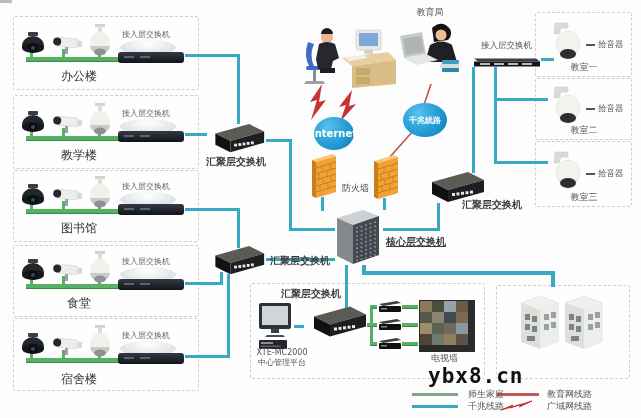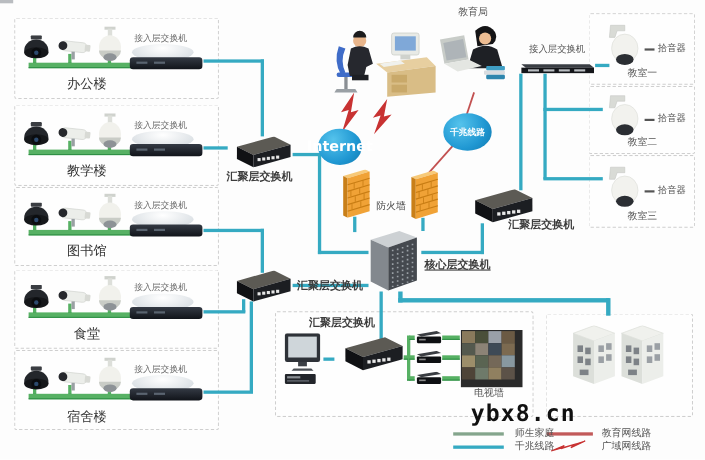--- a/index.html
+++ b/index.html
@@ -330,20 +330,24 @@
     <div class="icon" style="left:126px;top:54px;">
       <svg width="26" height="12" viewBox="0 0 26 12">
           <polygon points="2,3 20,0 24,2 6,5" fill="#3a3d42"></polygon>
           <rect x="2" y="5" width="22" height="6" rx="1" fill="#0e1013"></rect>
           <rect x="4" y="7" width="6" height="1.5" fill="#888"></rect>
         </svg>
     </div>
     <div class="icon" style="left:168px;top:16px;width:54px;height:50px;line-height:0;font-size:0;background:#2a2a2a;padding:1px;">
       <span class="tvcell" style="background:#8a7a5c"></span><span class="tvcell" style="background:#4a4f3a"></span><span class="tvcell" style="background:#9aa0a8"></span><span class="tvcell" style="background:#6b5a44"></span><span class="tvcell" style="background:#54594e"></span><span class="tvcell" style="background:#8c8376"></span><span class="tvcell" style="background:#3e4a56"></span><span class="tvcell" style="background:#7c6a50"></span><span class="tvcell" style="background:#9c8e6a"></span><span class="tvcell" style="background:#5a6452"></span><span class="tvcell" style="background:#746858"></span><span class="tvcell" style="background:#8898a0"></span><span class="tvcell" style="background:#4e4438"></span><span class="tvcell" style="background:#6e7a6a"></span><span class="tvcell" style="background:#908060"></span><span class="tvcell" style="background:#5c5248"></span>
     </div>
+    <div class="lbl s8 ctr" style="left:-6px;top:64px;width:74px;color:#555;">
+      <span>XTE-MC2000</span><br>
+      <span>中心管理平台</span>
+    </div>
     <div class="lbl s9" style="left:180px;top:69px;color:#555;">电视墙</div>
   </div>
 
   <div class="box" style="left:496px;top:285px;width:132px;height:92px;">
     <div class="icon" style="left:22px;top:10px;">
       <svg width="42" height="54" viewBox="0 0 42 54">
           <polygon points="21,0 40,7 21,14 2,7" fill="#f0f1ed" stroke="#d5d8d2" stroke-width=".5"></polygon>
           <polygon points="2,7 21,14 21,53 2,46" fill="#dcdfda"></polygon>
           <polygon points="21,14 40,7 40,46 21,53" fill="#eceeea"></polygon>
           <g fill="#7d8287">
@@ -504,21 +508,21 @@
     <svg width="28" height="44" viewBox="0 0 28 44">
         <polygon points="2,6 22,0 26,2 6,8" fill="#f7c978"></polygon>
         <polygon points="2,6 6,8 6,44 2,42" fill="#c97f18"></polygon>
         <polygon points="6,8 26,2 26,38 6,44" fill="#f0a236"></polygon>
         <path d="M6 14 L26 8 M6 20 L26 14 M6 26 L26 20 M6 32 L26 26 M6 38 L26 32" stroke="#c87d14" stroke-width="1" fill="none"></path>
         <path d="M12 12.5 v5 M20 10 v5 M9 19.5 v5 M17 17 v5 M13 24.5 v5 M21 22 v5 M10 31.5 v5 M18 29 v5" stroke="#c87d14" stroke-width=".8"></path>
       </svg>
   </div>
   <div class="lbl s9" style="left:342px;top:183px;">防火墙</div>
 
-  <div class="cloud" style="left:289px;top:117px;width:40px;height:33px;font-size:13px;">
+  <div class="cloud" style="left:314px;top:117px;width:40px;height:33px;font-size:10px;">
     <span>Internet</span>
   </div>
   <div class="cloud" style="left:403px;top:103px;width:44px;height:34px;font-size:8px;">
     <span>千兆线路</span>
   </div>
 
   <div class="icon" style="left:300px;top:22px;">
     <svg width="100" height="68" viewBox="0 0 100 68">
       <path d="M8 20 q-5 14 2 26 l4 -2 q-5 -11 0 -22 z" fill="#3f6cc8"></path>
       <rect x="6" y="44" width="18" height="4" rx="2" fill="#3f6cc8"></rect>

